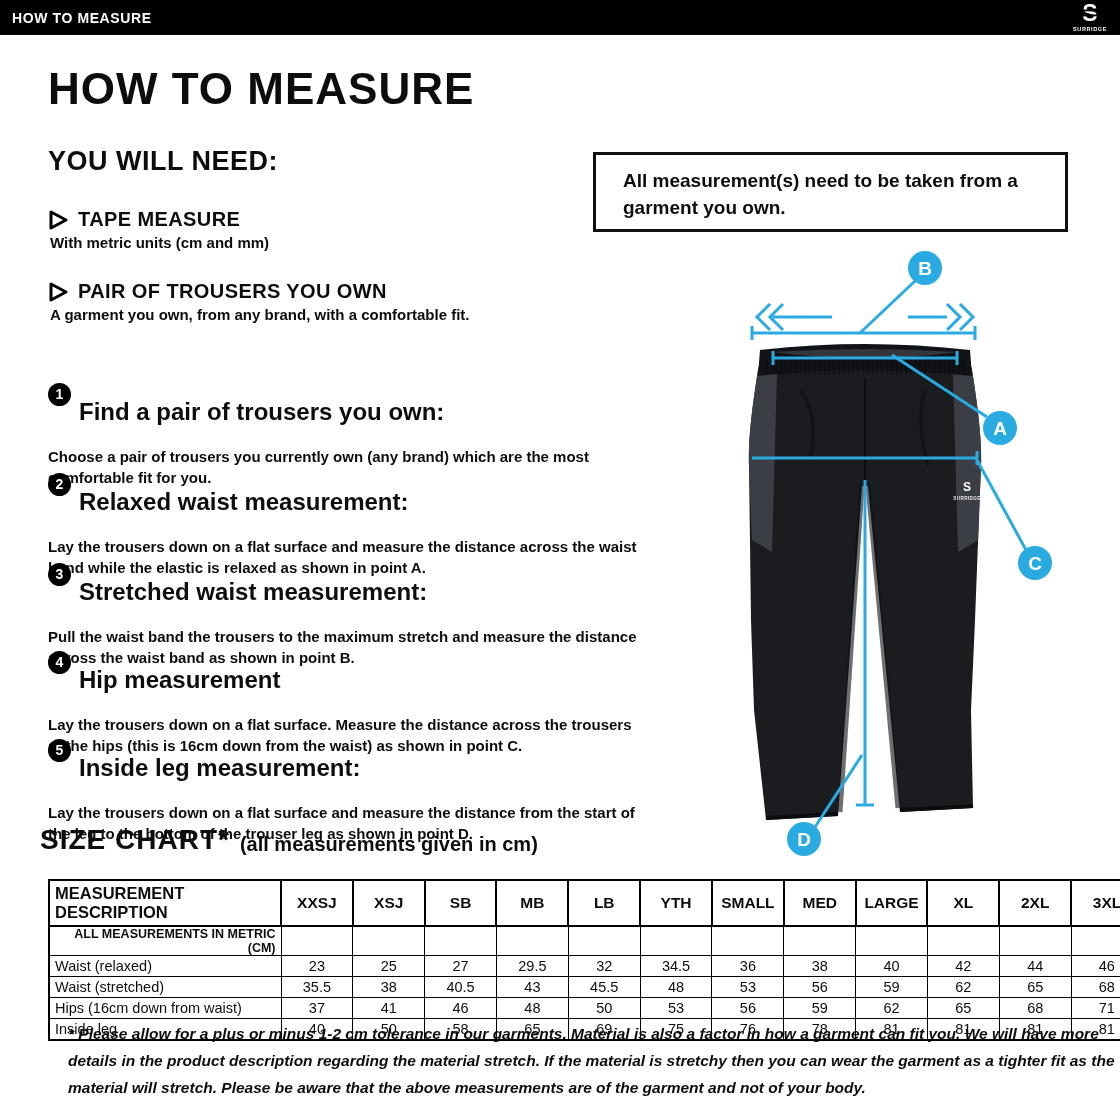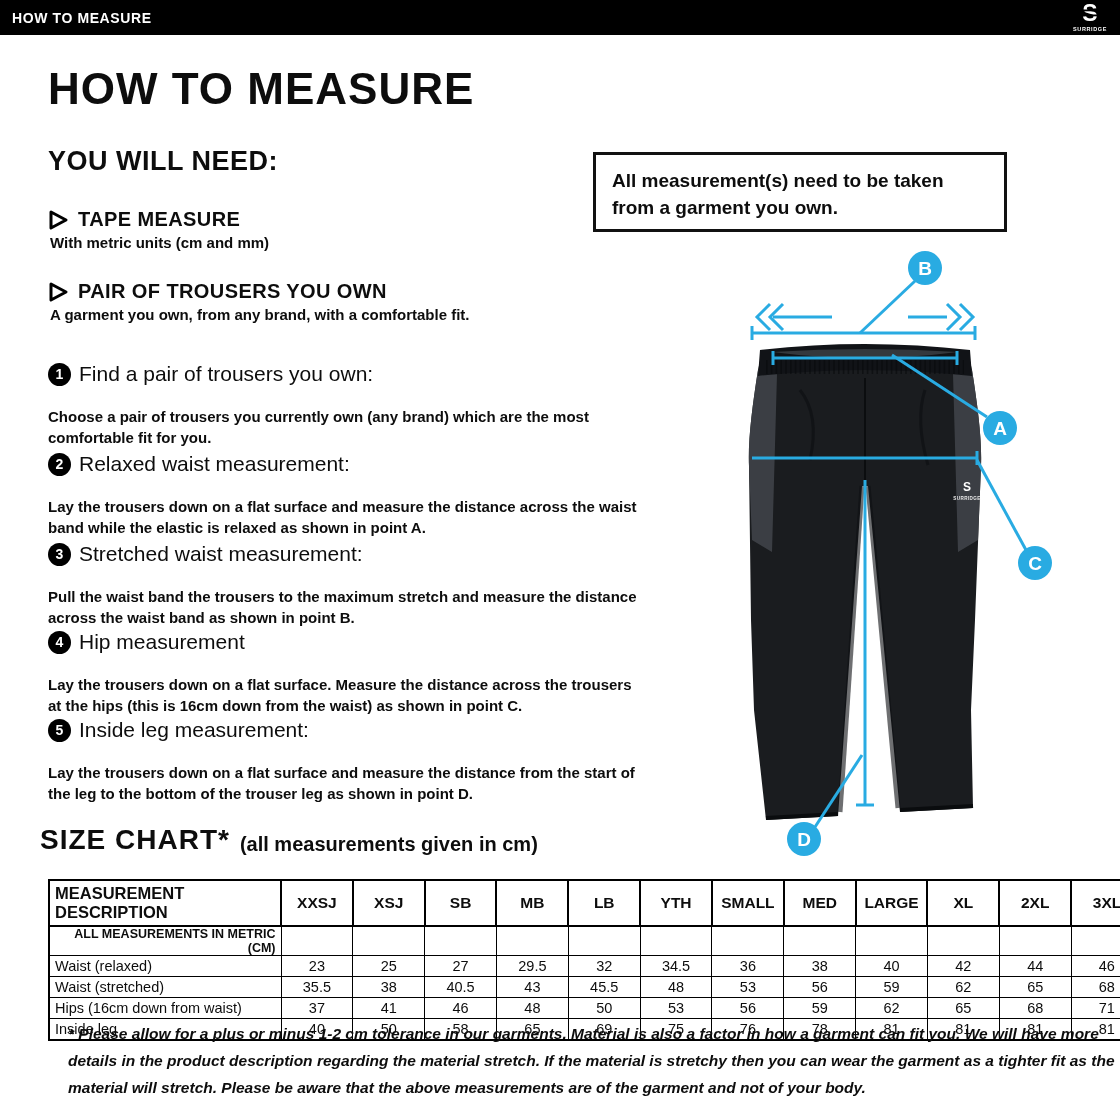--- a/index.html
+++ b/index.html
@@ -19,31 +19,31 @@
   .h2-need{ position:absolute; left:48px; top:146px; font-size:27px; font-weight:800; letter-spacing:.5px; }
 
   
   .need{ position:absolute; left:48px; width:560px; }
   .need.n0{ top:208px; } .need.n1{ top:280px; }
   .need-head{ display:flex; align-items:center; gap:9px; }
   .need-title{ font-size:20px; font-weight:800; letter-spacing:.4px; }
   .need-desc{ font-size:15px; font-weight:bold; margin-top:3px; margin-left:2px; }
 
   
-  .notice{ position:absolute; left:593px; top:152px; width:414px; height:80px;
-           border:3px solid #111; padding:12px 16px; font-size:19px; font-weight:bold; line-height:27px; }
+  .notice{ position:absolute; left:593px; top:152px; width:475px; height:80px;
+           border:3px solid #111; padding:12px 27px; font-size:19px; font-weight:bold; line-height:27px; }
 
   
   .step{ position:absolute; left:48px; width:600px; }
   .step.s0{ top:362px; } .step.s1{ top:452px; } .step.s2{ top:542px; }
   .step.s3{ top:630px; } .step.s4{ top:718px; }
   .step-head{ display:flex; align-items:center; gap:8px; }
   .step-num{ width:23px; height:23px; border-radius:50%; background:#000; color:#fff;
              font-size:14px; font-weight:bold; display:flex; align-items:center; justify-content:center; flex:0 0 23px; }
-  .step-title{ font-size:21px; font-weight:400; }
+  .step-title{ font-size:24px; font-weight:700;margin-top:36px; }
   .step-desc{ font-size:15px; font-weight:bold; line-height:21px; margin-top:20px; max-width:592px; }
 
   
   .figure{ position:absolute; left:740px; top:240px; width:380px; height:640px; }
 
   
   .sc-head{ position:absolute; left:40px; top:824px; display:flex; align-items:flex-end; gap:10px; }
   .sc-title{ font-size:28px; font-weight:800; letter-spacing:1px; }
   .sc-sub{ font-size:20px; font-weight:bold; }
   table.sizechart{ position:absolute; left:48px; top:879px; border-collapse:collapse; table-layout:fixed;

